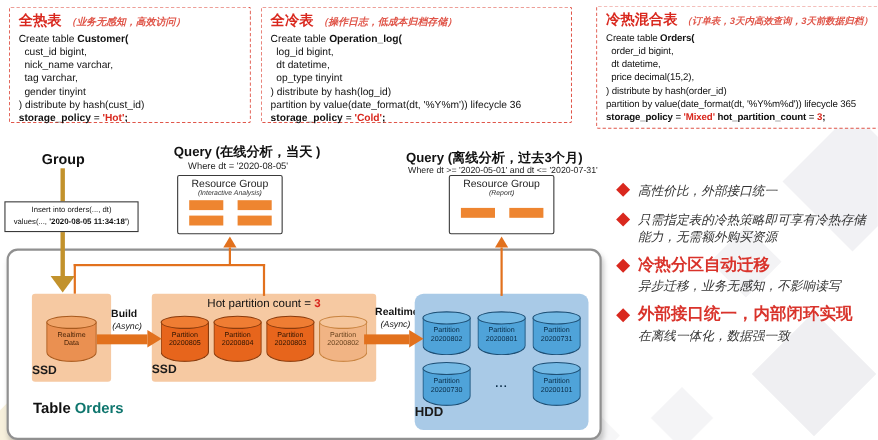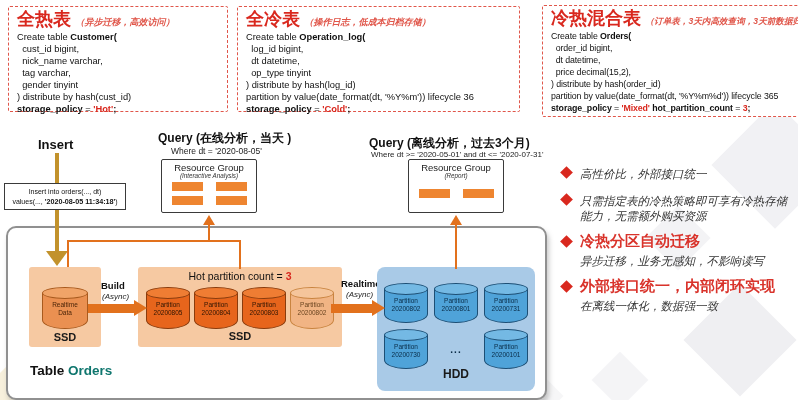--- a/index.html
+++ b/index.html
@@ -5,21 +5,21 @@
   html,body{margin:0;padding:0}
   body{width:798px;height:400px;position:relative;overflow:hidden;background:#fff;
        font-family:"Liberation Sans",sans-serif;color:#111}
   .abs{position:absolute}
   .deco{position:absolute;transform:rotate(45deg);z-index:0}
 
   
   .sql-card{position:absolute;background:#fff;border:1.5px dashed #e0564a;border-radius:2px;
             padding:4px 8px;z-index:2;box-sizing:border-box}
   .card-title-row{white-space:nowrap;line-height:16px}
-  .card-title{color:#d9281e;font-weight:bold;font-size:18px}
+  .card-title{color:#d9281e;font-weight:bold;font-size:13px}
   .card-subtitle{color:#e0564a;font-style:italic;font-size:9px;font-weight:bold}
   .code{font-size:9.3px;line-height:12px;color:#111;white-space:pre;margin-top:1px}
   .code.small{font-size:8.8px;letter-spacing:-0.1px}
   .code .b{font-weight:bold}
   .code .br{font-weight:bold;color:#d9281e}
 
   
   .write-label{left:38px;top:137px;font-size:13px;font-weight:bold;z-index:3}
   .gold-line{left:55px;top:153px;width:4px;height:98px;background:#c2922c;z-index:3}
   .gold-head{left:46px;top:251px;width:0;height:0;border-left:11px solid transparent;
@@ -41,21 +41,21 @@
   
   .conn{position:absolute;background:#e2711d;z-index:3}
   .up-head{position:absolute;width:0;height:0;border-left:6px solid transparent;
            border-right:6px solid transparent;border-bottom:10px solid #e2711d;z-index:3}
 
   
   .orders-container{left:6px;top:226px;width:537px;height:170px;background:#fff;border:2px solid #909090;
                     border-radius:10px;z-index:1;box-shadow:2px 4px 5px rgba(120,120,120,.4)}
   .store-box{position:absolute;background:#f6c9a2;border-radius:3px;z-index:2}
   .hdd-box{position:absolute;background:#a9cae7;border-radius:8px;z-index:2}
-  .disk-label{position:absolute;font-weight:bold;color:#1a1a1a;text-align:center;z-index:2;font-size:11px}
+  .disk-label{position:absolute;font-weight:bold;color:#1a1a1a;text-align:left;z-index:2;font-size:11px}
   .hot-header{position:absolute;left:138px;top:270px;width:204px;text-align:center;font-size:10.5px;z-index:2}
   .hot-header .hv{color:#d9281e;font-weight:bold}
 
   
   .part-row{position:absolute;display:flex;z-index:2}
   .cyl{position:relative;z-index:2}
   .cyl .ctop{position:absolute;left:0;top:0;width:100%;height:12px;border-radius:50%;box-sizing:border-box;z-index:2}
   .cyl .cbody{position:absolute;left:0;top:6px;width:100%;bottom:0;border-radius:0 0 50% 50%/0 0 9px 9px;
               box-sizing:border-box;border-top:none!important;z-index:1}
   .cyl .clabel{position:absolute;left:0;top:14px;width:100%;text-align:center;font-size:6.5px;line-height:8px;z-index:3}
@@ -98,42 +98,42 @@
 <div class="deco" style="left:730px;top:120px;width:90px;height:90px;background:#f1f1f4"></div>
 <div class="deco" style="left:655px;top:215px;width:46px;height:46px;background:#f3f3f5"></div>
 <div class="deco" style="left:700px;top:300px;width:80px;height:80px;background:#efeff2"></div>
 <div class="deco" style="left:600px;top:360px;width:40px;height:40px;background:#f4f4f6"></div>
 <div class="deco" style="left:520px;top:378px;width:36px;height:36px;background:#f6f6f7"></div>
 <div class="deco" style="left:-12px;top:372px;width:44px;height:44px;background:#f7f0dc"></div>
 
 <div class="sql-card" style="left:8px;top:6px;width:220px;height:106px">
   <div class="card-title-row">
     <span class="card-title">全热表</span>
-    <span class="card-subtitle">（异步迁移，高效访问）</span>
+    <span class="card-subtitle">（业务无感知，高效访问）</span>
   </div>
   <div class="code"><div><span>Create table </span><span class="b">Customer(</span></div><div><span>  cust_id bigint,</span></div><div><span>  nick_name varchar,</span></div><div><span>  tag varchar,</span></div><div><span>  gender tinyint</span></div><div><span>) distribute by hash(cust_id)</span></div><div><span class="b">storage_policy</span><span> = </span><span class="br">'Hot'</span><span class="b">;</span></div></div>
 </div>
 
 <div class="sql-card" style="left:237px;top:6px;width:283px;height:106px">
   <div class="card-title-row">
     <span class="card-title">全冷表</span>
     <span class="card-subtitle">（操作日志，低成本归档存储）</span>
   </div>
   <div class="code"><div><span>Create table </span><span class="b">Operation_log(</span></div><div><span>  log_id bigint,</span></div><div><span>  dt datetime,</span></div><div><span>  op_type tinyint</span></div><div><span>) distribute by hash(log_id)</span></div><div><span>partition by value(date_format(dt, '%Y%m')) lifecycle 36</span></div><div><span class="b">storage_policy</span><span> = </span><span class="br">'Cold'</span><span class="b">;</span></div></div>
 </div>
 
 <div class="sql-card" style="left:542px;top:5px;width:291px;height:112px">
   <div class="card-title-row">
     <span class="card-title">冷热混合表</span>
     <span class="card-subtitle" style="font-size:8.6px">（订单表，3天内高效查询，3天前数据归档）</span>
   </div>
   <div class="code small"><div><span>Create table </span><span class="b">Orders(</span></div><div><span>  order_id bigint,</span></div><div><span>  dt datetime,</span></div><div><span>  price decimal(15,2),</span></div><div><span>) distribute by hash(order_id)</span></div><div><span>partition by value(date_format(dt, '%Y%m%d')) lifecycle 365</span></div><div><span class="b">storage_policy</span><span> = </span><span class="br">'Mixed'</span><span class="b"> </span><span class="b">hot_partition_count</span><span> = </span><span class="br">3</span><span class="b">;</span></div></div>
 </div>
 
-<div class="abs write-label">Insert</div>
+<div class="abs write-label">Group</div>
 <div class="abs gold-line"></div>
 <div class="abs gold-head"></div>
 <div class="abs insert-box">
   <div>Insert into orders(..., dt)</div>
   <div><span>values(..., </span><b>'2020-08-05 11:34:18'</b><span>)</span></div>
 </div>
 
 <div class="abs q-title" style="left:158px;top:130px">Query (在线分析，当天 )</div>
 <div class="abs q-where" style="left:171px;top:146px">Where dt = '2020-08-05'</div>
 <div class="abs rg-box" style="left:161px;top:159px;width:96px;height:54px">

